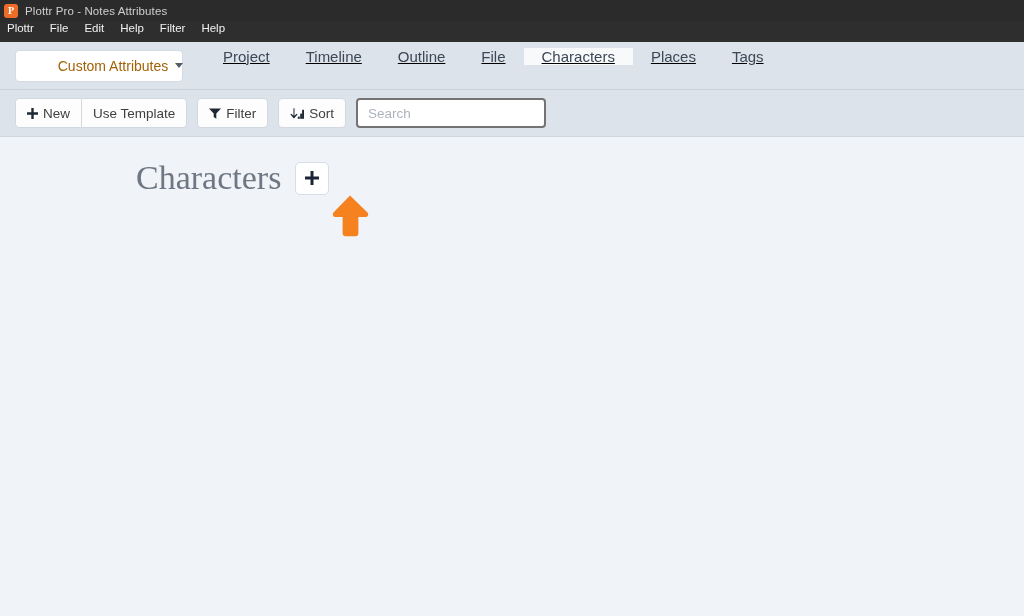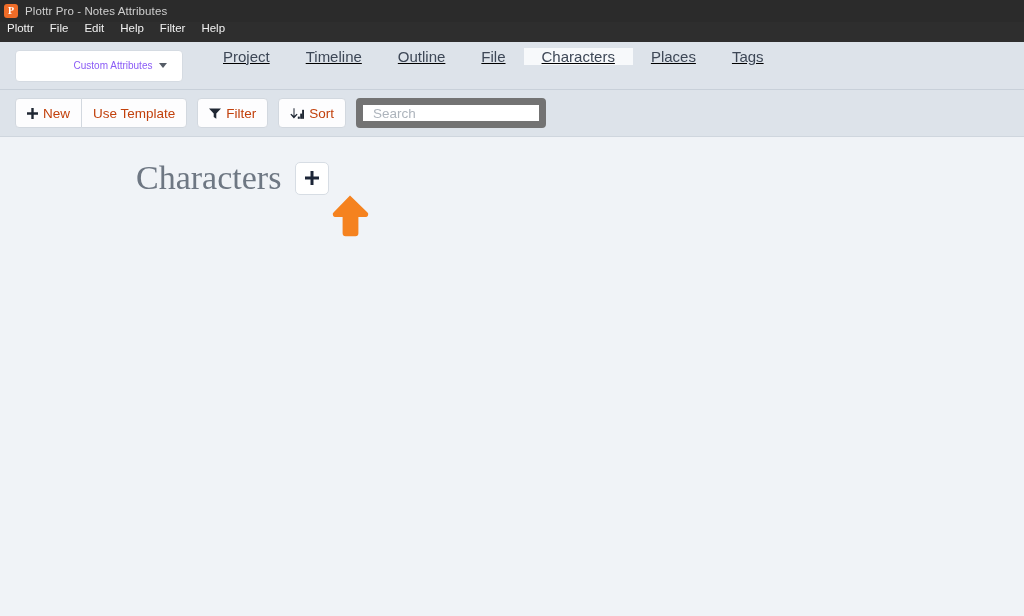--- a/index.html
+++ b/index.html
@@ -83,22 +83,22 @@
     border: 1px solid #d5dbe2;
     border-radius: 4px;
     display: flex;
     align-items: center;
     justify-content: center;
     box-sizing: border-box;
     cursor: pointer;
     margin-right: 22px;
   }
   .dropdown .dd-label {
-    color: #8b5cf6;
-    font-size: 10px;
+    color: #a16207;
+    font-size: 14px;
     white-space: nowrap;
     margin-left: 43px;
   }
   .caret {
     margin-left: 7px;
     width: 0; height: 0;
     border-left: 4px solid transparent;
     border-right: 4px solid transparent;
     border-top: 5px solid #555c66;
   }
@@ -137,40 +137,40 @@
     margin-right: 10px;
   }
   .btn {
     height: 30px;
     background: #fdfdfe;
     border: 1px solid #d2d8df;
     display: flex;
     align-items: center;
     padding: 0 11px;
     font-size: 13.5px;
-    color: #c2410c;
+    color: #404040;
     white-space: nowrap;
     box-sizing: border-box;
     cursor: pointer;
   }
   .btn-group .btn + .btn { margin-left: -1px; }
   .btn-group .btn:first-child { border-radius: 4px 0 0 4px; }
   .btn-group .btn:last-child  { border-radius: 0 4px 4px 0; }
   .btn-group .btn:only-child  { border-radius: 4px; }
   .btn-solo { border-radius: 4px; margin-right: 10px; }
   .btn .ico {
     display: inline-flex;
     align-items: center;
     margin-right: 5px;
   }
   .search-input {
     width: 190px;
     height: 30px;
     background: #fff;
-    border: 7px solid #737373;
+    border: 2px solid #737373;
     border-radius: 4px;
     font-size: 13.5px;
     color: #333;
     padding: 0 10px;
     box-sizing: border-box;
     outline: none;
     font-family: "Liberation Sans", sans-serif;
   }
   .search-input::placeholder { color: #adb4bc; }
 

